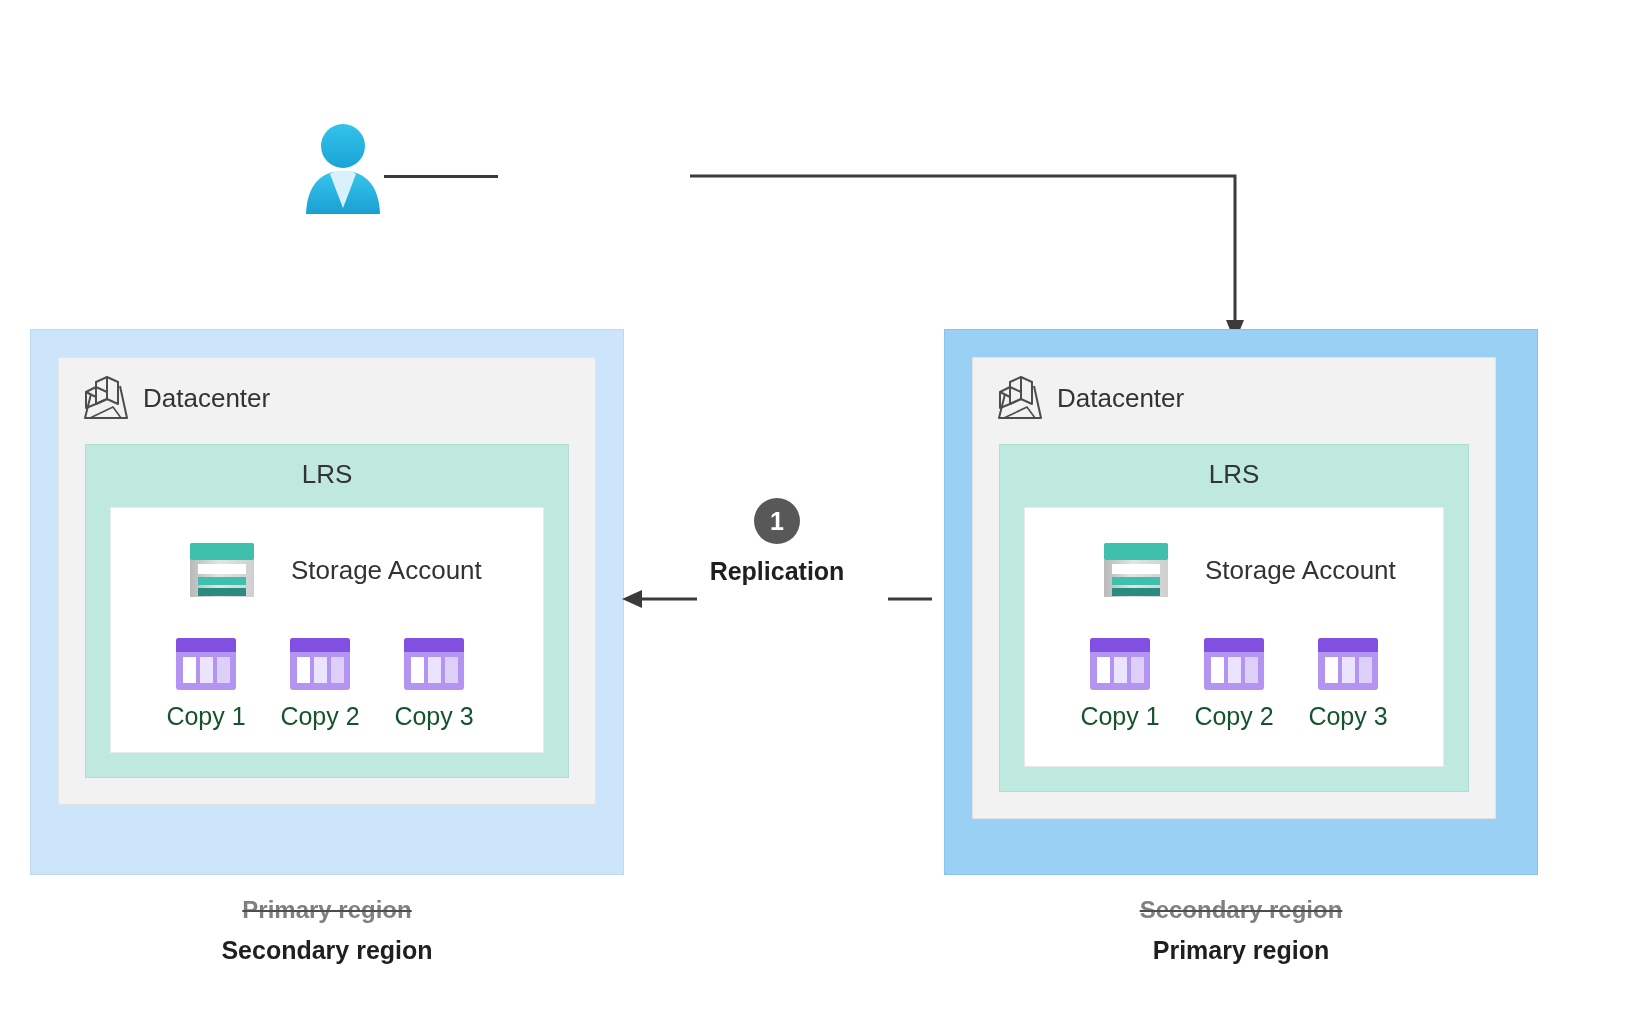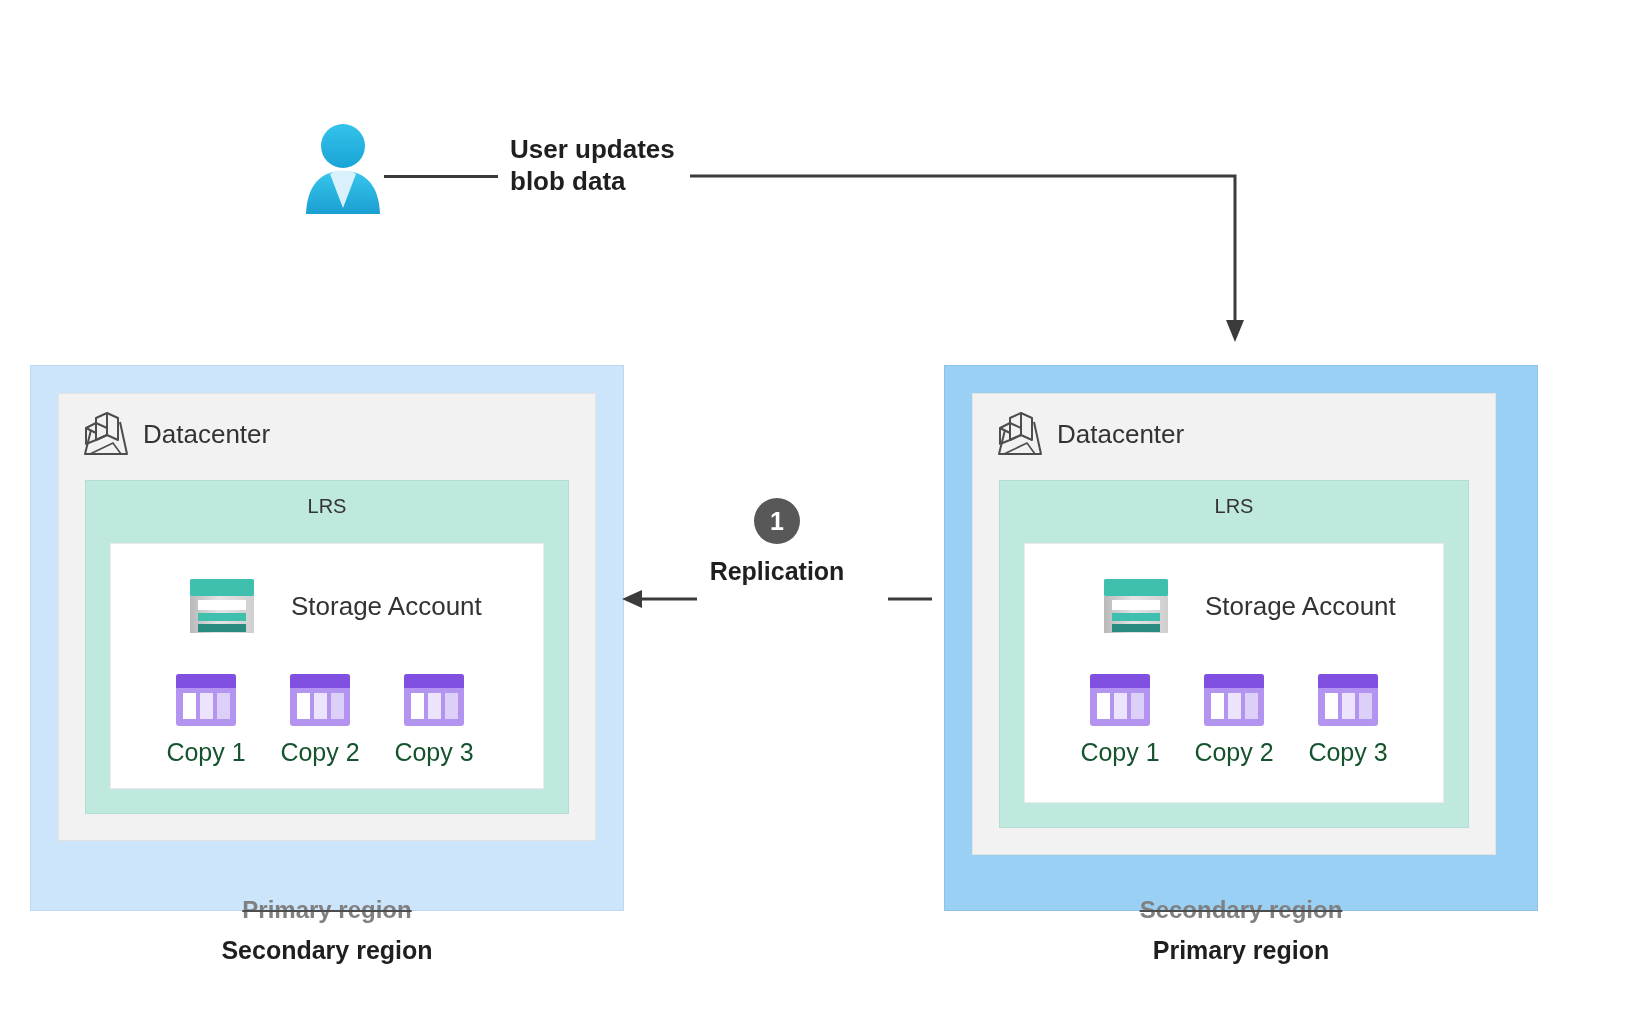--- a/index.html
+++ b/index.html
@@ -15,21 +15,21 @@
   #user-line{position:absolute;left:384px;top:175px;width:114px;height:3px;background:#3b3b3b;}
   #user-label{
     position:absolute;left:510px;top:134px;width:230px;
     font-size:26px;font-weight:bold;color:#1f1f1f;line-height:1.22;
   }
 
   
   #user-arrow{position:absolute;left:690px;top:160px;width:570px;height:190px;}
 
   
-  .region{position:absolute;margin-top:36px;}
+  .region{position:absolute;}
   .region-outer{position:absolute;inset:0;}
   #region-left  .region-outer{background:#cce5fa;border:1px solid #bcd9f0;}
   #region-right .region-outer{background:#9bd0f5;border:1px solid #8cc3ea;}
 
   .dc-panel{
     position:absolute;background:#f2f2f2;border:1px solid #e3e3e3;
   }
   #region-left  .dc-panel{left:28px;top:28px;right:28px;bottom:70px;}
   #region-right .dc-panel{left:28px;top:28px;right:42px;bottom:56px;}
 
@@ -37,21 +37,21 @@
   .dc-title{font-size:26px;color:#333333;white-space:nowrap;}
   .dc-icon{width:46px;height:48px;display:block;}
 
   .lrs-panel{
     position:absolute;background:#bfe9df;border:1px solid #b1ded3;
   }
   #region-left  .lrs-panel{left:26px;top:86px;right:26px;bottom:26px;}
   #region-right .lrs-panel{left:26px;top:86px;right:26px;bottom:26px;}
   .lrs-title{
     position:absolute;left:0;right:0;top:14px;text-align:center;
-    font-size:20px;color:#333333;
+    font-size:26px;color:#333333;
   }
 
   .inner-panel{
     position:absolute;left:24px;top:62px;right:24px;bottom:24px;
     background:#ffffff;border:1px solid #eaeaea;
   }
 
   
   .sa-row{position:absolute;left:78px;top:34px;display:flex;align-items:center;gap:36px;}
   .sa-icon{width:66px;height:56px;display:block;}
@@ -101,24 +101,20 @@
         <stop offset="100%" stop-color="#1b9fd2"></stop>
       </linearGradient>
     </defs>
     <circle cx="39" cy="22" r="22" fill="url(#ugHead)"></circle>
     <path d="M39 47 C16 47 3 62 2 90 L76 90 C75 62 62 47 39 47 Z" fill="url(#ugBody)"></path>
     <path d="M26 50 L39 84 L52 50 C48 47.5 43.8 46.6 39 46.6 C34.2 46.6 30 47.5 26 50 Z" fill="#d9f1fb"></path>
   </svg>
 
   <div id="user-line"></div>
 
-  <div id="user-label">
-    <div>User updates</div>
-    <div>blob data</div>
-  </div>
 
   <svg id="user-arrow" viewBox="0 0 570 190" xmlns="http://www.w3.org/2000/svg">
     <path d="M0 16 L545 16 L545 162" fill="none" stroke="#3b3b3b" stroke-width="3"></path>
     <path d="M545 182 L536 160 L554 160 Z" fill="#3b3b3b"></path>
   </svg>
 
   <div class="region" id="region-left" style="left:30px;top:329px;width:594px;height:546px;">
     <div class="region-outer"></div>
 
     <div class="dc-panel">

